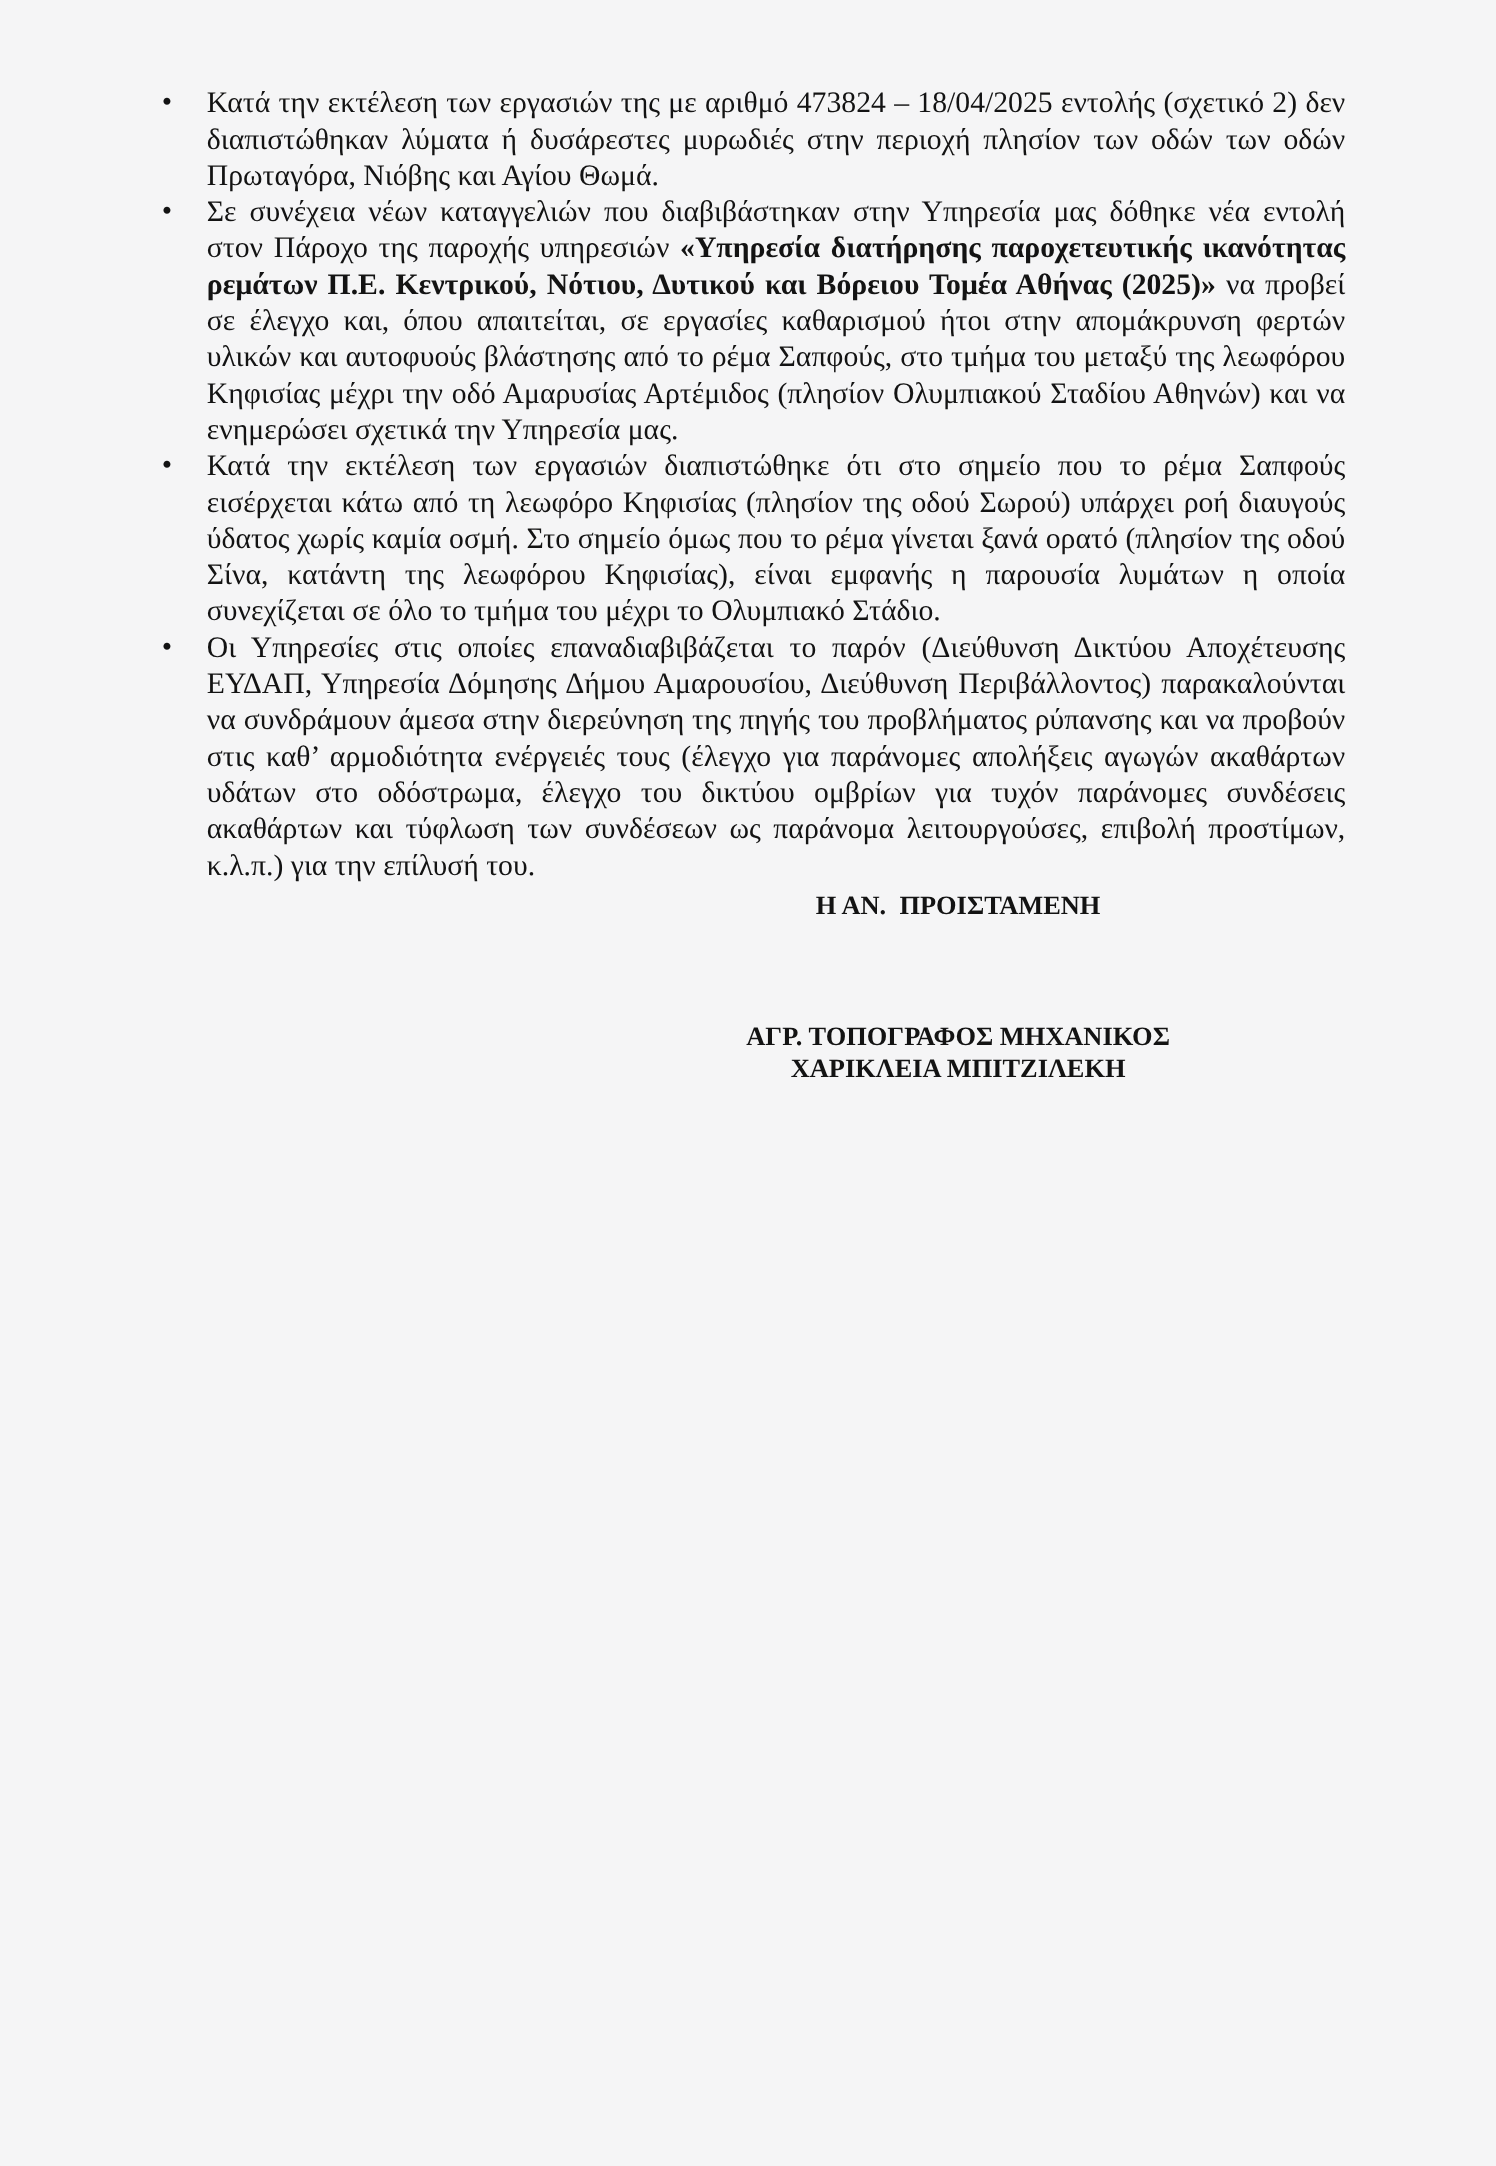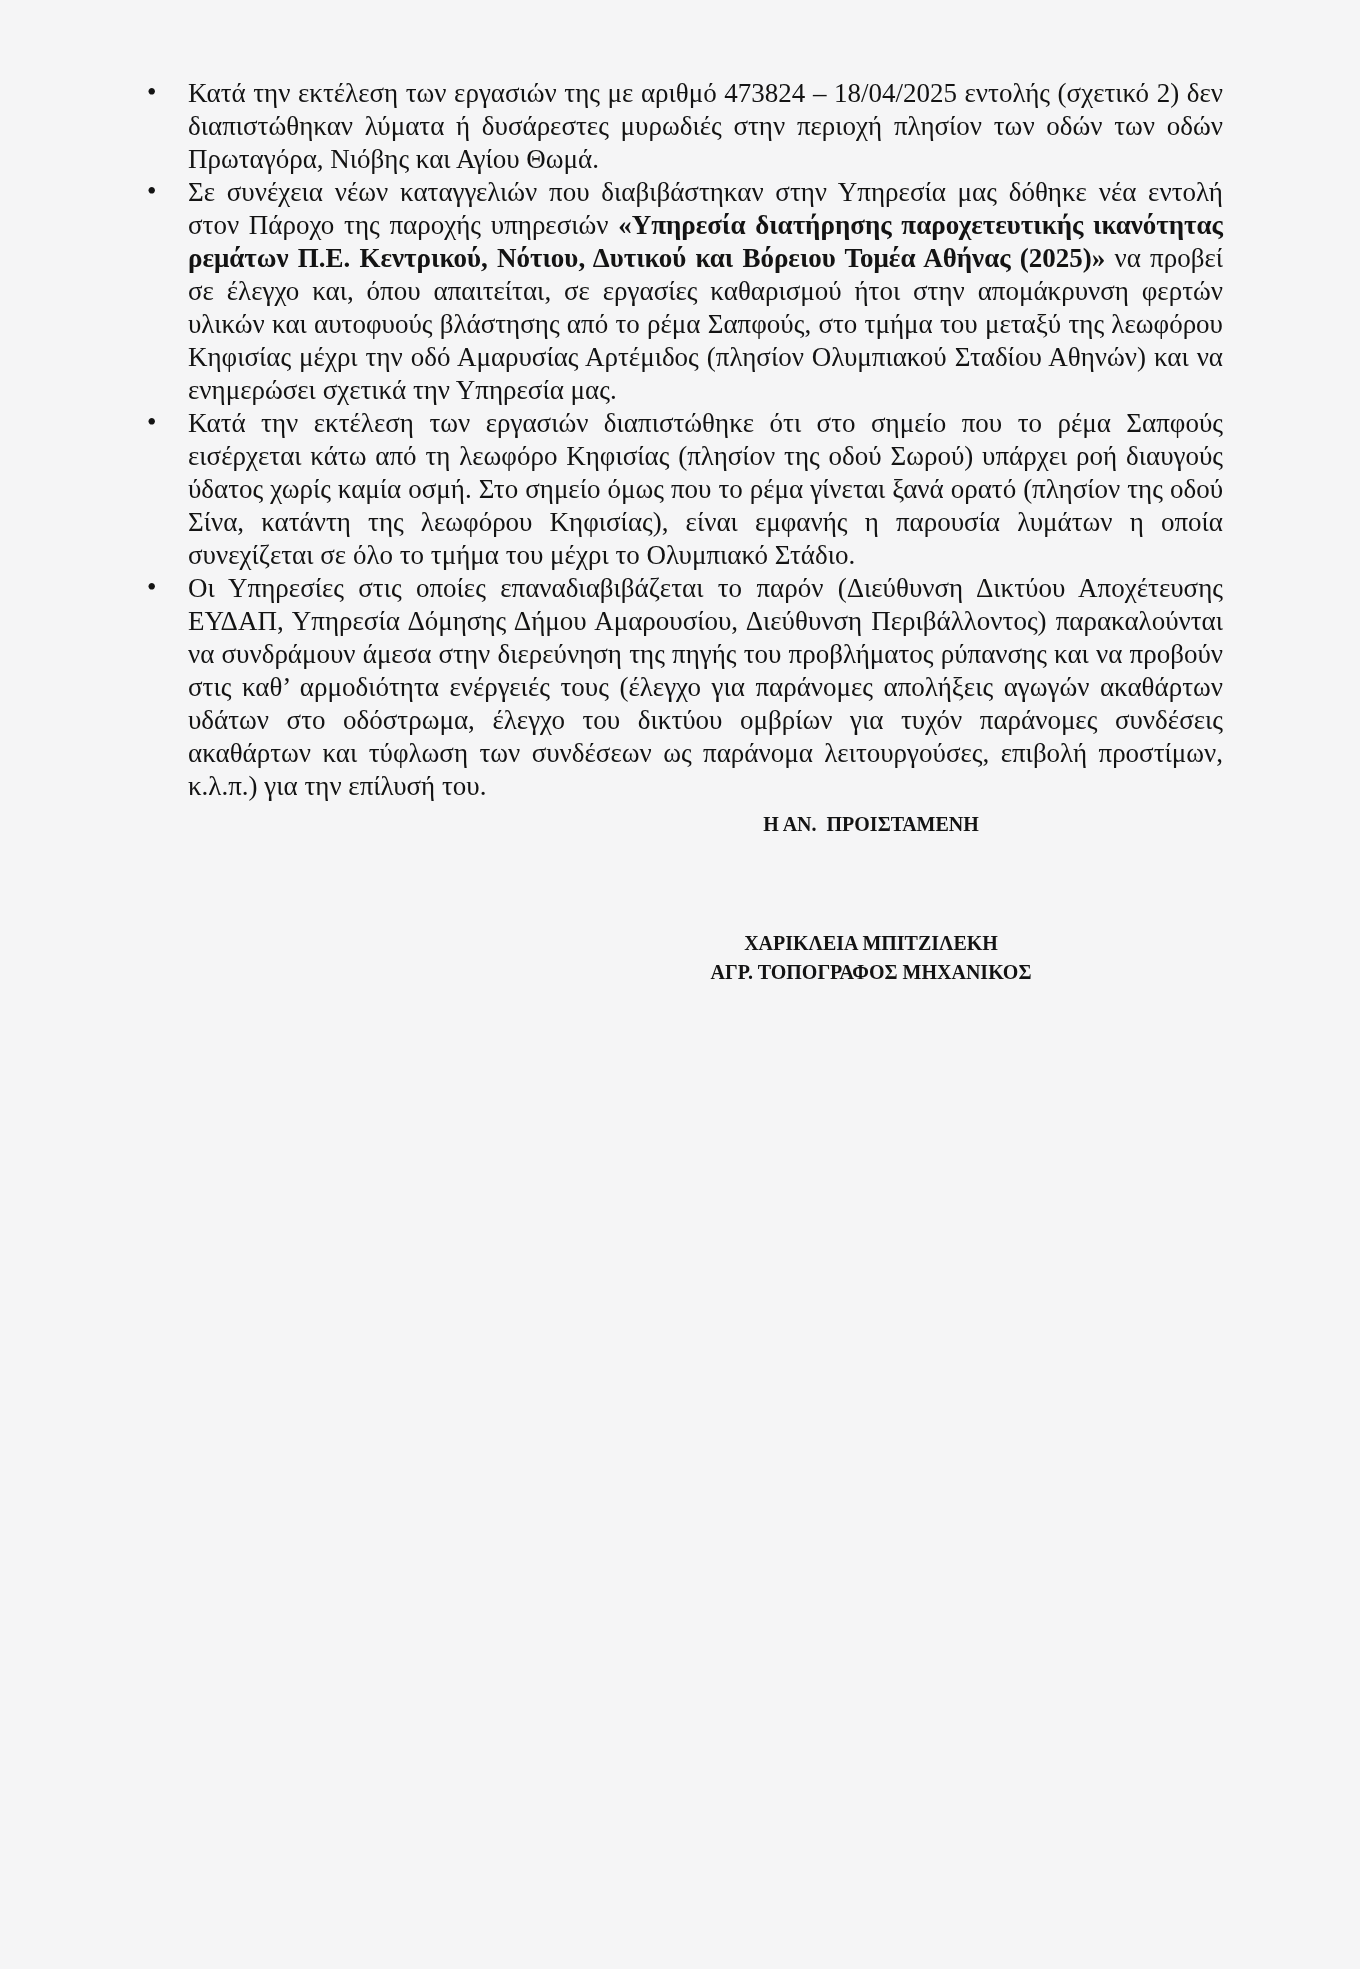--- a/index.html
+++ b/index.html
@@ -39,21 +39,21 @@
   }
   .seg { }
   .bold { font-weight: bold; }
   .signature {
     position: absolute;
     left: 560px;
     top: 810px;
     width: 622px;
     text-align: center;
     font-weight: bold;
-    font-size: 20px;
+    font-size: 24px;
     line-height: 29px;
     white-space: nowrap;
   }
   .sig-person {
     margin-top: 90px;
   }
 </style>
 </head>
 <body>
 
@@ -69,18 +69,18 @@
 
     <li class="bullet"><span class="marker">•</span><span class="seg">Οι Υπηρεσίες στις οποίες επαναδιαβιβάζεται το παρόν (Διεύθυνση Δικτύου Αποχέτευσης ΕΥΔΑΠ, Υπηρεσία Δόμησης Δήμου Αμαρουσίου, Διεύθυνση Περιβάλλοντος) παρακαλούνται να συνδράμουν άμεσα στην διερεύνηση της πηγής του προβλήματος ρύπανσης και να προβούν στις καθ’ αρμοδιότητα ενέργειές τους (έλεγχο για παράνομες απολήξεις αγωγών ακαθάρτων υδάτων στο οδόστρωμα, έλεγχο του δικτύου ομβρίων για τυχόν παράνομες συνδέσεις ακαθάρτων και τύφλωση των συνδέσεων ως παράνομα λειτουργούσες, επιβολή προστίμων, κ.λ.π.) για την επίλυσή του.</span></li>
 
   </ul>
 
   <div class="signature">
     <div class="sig-title">
       <div>Η ΑΝ.&nbsp; ΠΡΟΙΣΤΑΜΕΝΗ</div>
     </div>
     <div class="sig-person">
+      <div>ΑΓΡ. ΤΟΠΟΓΡΑΦΟΣ ΜΗΧΑΝΙΚΟΣ</div>
       <div>ΧΑΡΙΚΛΕΙΑ ΜΠΙΤΖΙΛΕΚΗ</div>
-      <div>ΑΓΡ. ΤΟΠΟΓΡΑΦΟΣ ΜΗΧΑΝΙΚΟΣ</div>
     </div>
   </div>
 
 </div>
 
 </body></html>

